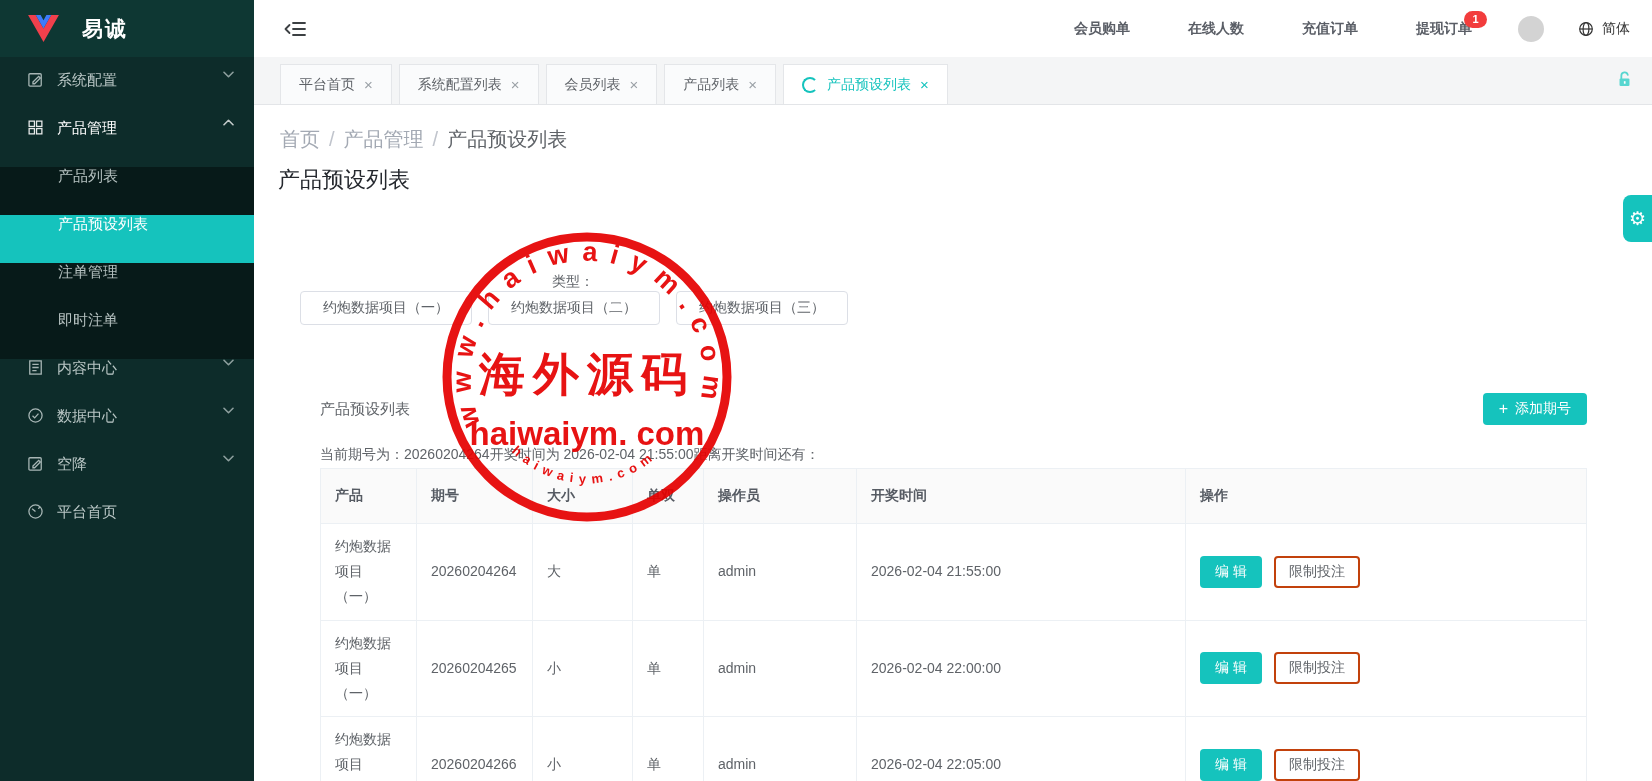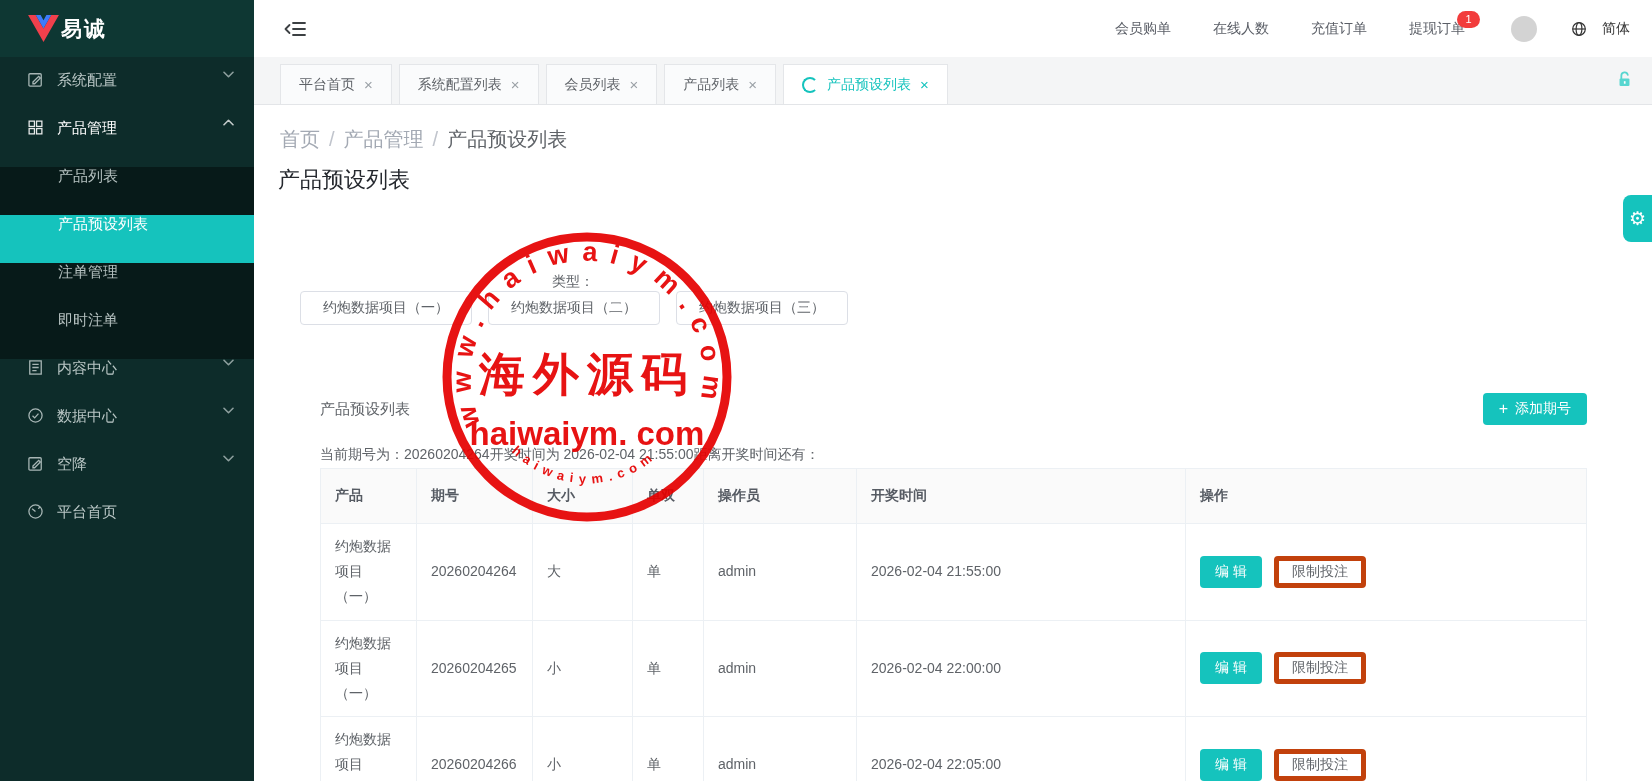--- a/index.html
+++ b/index.html
@@ -1,40 +1,40 @@
 <!DOCTYPE html>
 <html><head>
 <meta charset="utf-8">
 <style>
   html,body{margin:0;padding:0;background:#fff;}
   body{width:1652px;height:781px;font-family:"Liberation Sans","DejaVu Sans",sans-serif;}
   .app{position:relative;width:1652px;height:781px;overflow:hidden;background:#fff;display:flex;}
 
   
   .sidebar{flex:0 0 254px;width:254px;background:#0d2c2a;display:flex;flex-direction:column;overflow:hidden;}
-  .logo{height:57px;flex:0 0 57px;background:#0e3733;display:flex;align-items:center;padding-left:28px;gap:2px;}
+  .logo{height:57px;flex:0 0 57px;background:#0e3733;display:flex;align-items:center;padding-left:28px;gap:23px;}
   .logo-text{color:#fff;font-size:21px;font-weight:bold;letter-spacing:2px;}
   .menu{flex:1;padding-top:14px;}
   .menu-item{height:48px;display:flex;padding:0 20px 0 26px;font-size:15px;color:#b9c6c5;cursor:pointer;}
   .menu-item .icon{display:inline-flex;width:18px;justify-content:center;margin-right:13px;opacity:.9;}
   .menu-item .chev{margin-left:auto;opacity:.75;display:inline-flex;}
   .menu-item.parent-active{color:#fff;}
   .submenu{background:#071a19;}
   .submenu .menu-item{padding-left:58px;color:#b4c0bf;}
   .submenu .menu-item.active{background:#15c3bd;color:#fff;}
 
   
   .main{flex:1;display:flex;flex-direction:column;position:relative;min-width:0;}
   .topbar{height:57px;flex:0 0 57px;background:#fff;display:flex;align-items:center;padding:0 22px 0 30px;}
   .collapse-btn{display:inline-flex;color:#3c4043;cursor:pointer;}
   .topbar-right{margin-left:auto;display:flex;align-items:center;}
-  .top-link{font-size:14px;color:#5a5e66;margin-left:42px;cursor:pointer;position:relative;}
+  .top-link{font-size:14px;color:#5a5e66;margin-left:58px;cursor:pointer;position:relative;font-weight:bold;}
   .top-badge{position:absolute;top:-9px;right:-15px;min-width:17px;height:17px;border-radius:9px;background:#f23c3c;color:#fff;font-size:11px;display:flex;align-items:center;justify-content:center;padding:0 3px;}
   .avatar{width:26px;height:26px;border-radius:50%;background:#d3d3d3;margin-left:46px;}
-  .lang{display:flex;align-items:center;gap:15px;font-size:14px;color:#333;margin-left:34px;cursor:pointer;}
+  .lang{display:flex;align-items:center;gap:8px;font-size:14px;color:#333;margin-left:34px;cursor:pointer;}
 
   .tabbar{height:48px;flex:0 0 48px;background:#f4f5f6;border-bottom:1px solid #e3e5e8;display:flex;align-items:flex-end;padding:0 0 0 26px;position:relative;box-sizing:border-box;}
   .tab{height:40px;box-sizing:border-box;display:flex;align-items:center;gap:9px;padding:0 18px;margin-right:7px;background:#fafbfc;border:1px solid #e4e6e9;border-bottom:none;font-size:14px;color:#5f6368;cursor:pointer;white-space:nowrap;}
   .tab .close-icon{color:#9aa0a6;font-size:15px;line-height:1;}
   .tab.active{background:#fff;color:#15c3bd;}
   .tab.active .close-icon{color:#15c3bd;}
   .loading-ring{width:12px;height:12px;border:2px solid #15c3bd;border-right-color:transparent;border-radius:50%;display:inline-block;}
   .tab-lock{position:absolute;right:18px;top:13px;color:#57d6d0;display:inline-flex;cursor:pointer;}
 
   .content{flex:1;background:#fff;position:relative;overflow:hidden;}
@@ -52,21 +52,21 @@
   .add-btn{height:32px;display:inline-flex;align-items:center;gap:7px;padding:0 16px;background:#15c3bd;color:#fff;border:none;border-radius:4px;font-size:14px;cursor:pointer;font-family:inherit;}
   .add-btn .plus{font-size:16px;line-height:1;}
 
   .info-line{position:absolute;left:66px;top:341px;font-size:14px;color:#5f6368;}
 
   .table-wrap{position:absolute;left:66px;top:363px;width:1266px;}
   table.data{border-collapse:collapse;width:1266px;table-layout:fixed;font-size:14px;}
   table.data th{background:#fafafa;color:#565b63;font-weight:600;text-align:left;padding:18px 14px;border:1px solid #ecf0f4;}
   table.data td{color:#5f6368;padding:10px 14px;border:1px solid #ecf0f4;vertical-align:middle;line-height:1.8;background:transparent;}
   .btn-edit{height:32px;padding:0 15px;background:#15c3bd;color:#fff;border:none;border-radius:4px;font-size:14px;cursor:pointer;font-family:inherit;}
-  .btn-limit{height:32px;padding:0 13px;background:#fff;color:#5f6368;border:5px solid #c2410c;border-radius:4px;font-size:14px;cursor:pointer;margin-left:12px;font-family:inherit;}
+  .btn-limit{height:32px;padding:0 13px;background:#fff;color:#5f6368;border:2px solid #c2410c;border-radius:4px;font-size:14px;cursor:pointer;margin-left:12px;font-family:inherit;}
 
   
   .stamp{position:absolute;left:437px;top:227px;z-index:5;pointer-events:none;opacity:.92;}
 
   
   .float-settings{position:absolute;right:0;top:195px;width:29px;height:47px;background:#15c3bd;border-radius:8px 0 0 8px;color:#fff;display:flex;align-items:center;justify-content:center;z-index:6;cursor:pointer;font-size:19px;}
 </style>
 </head>
 <body>
 

